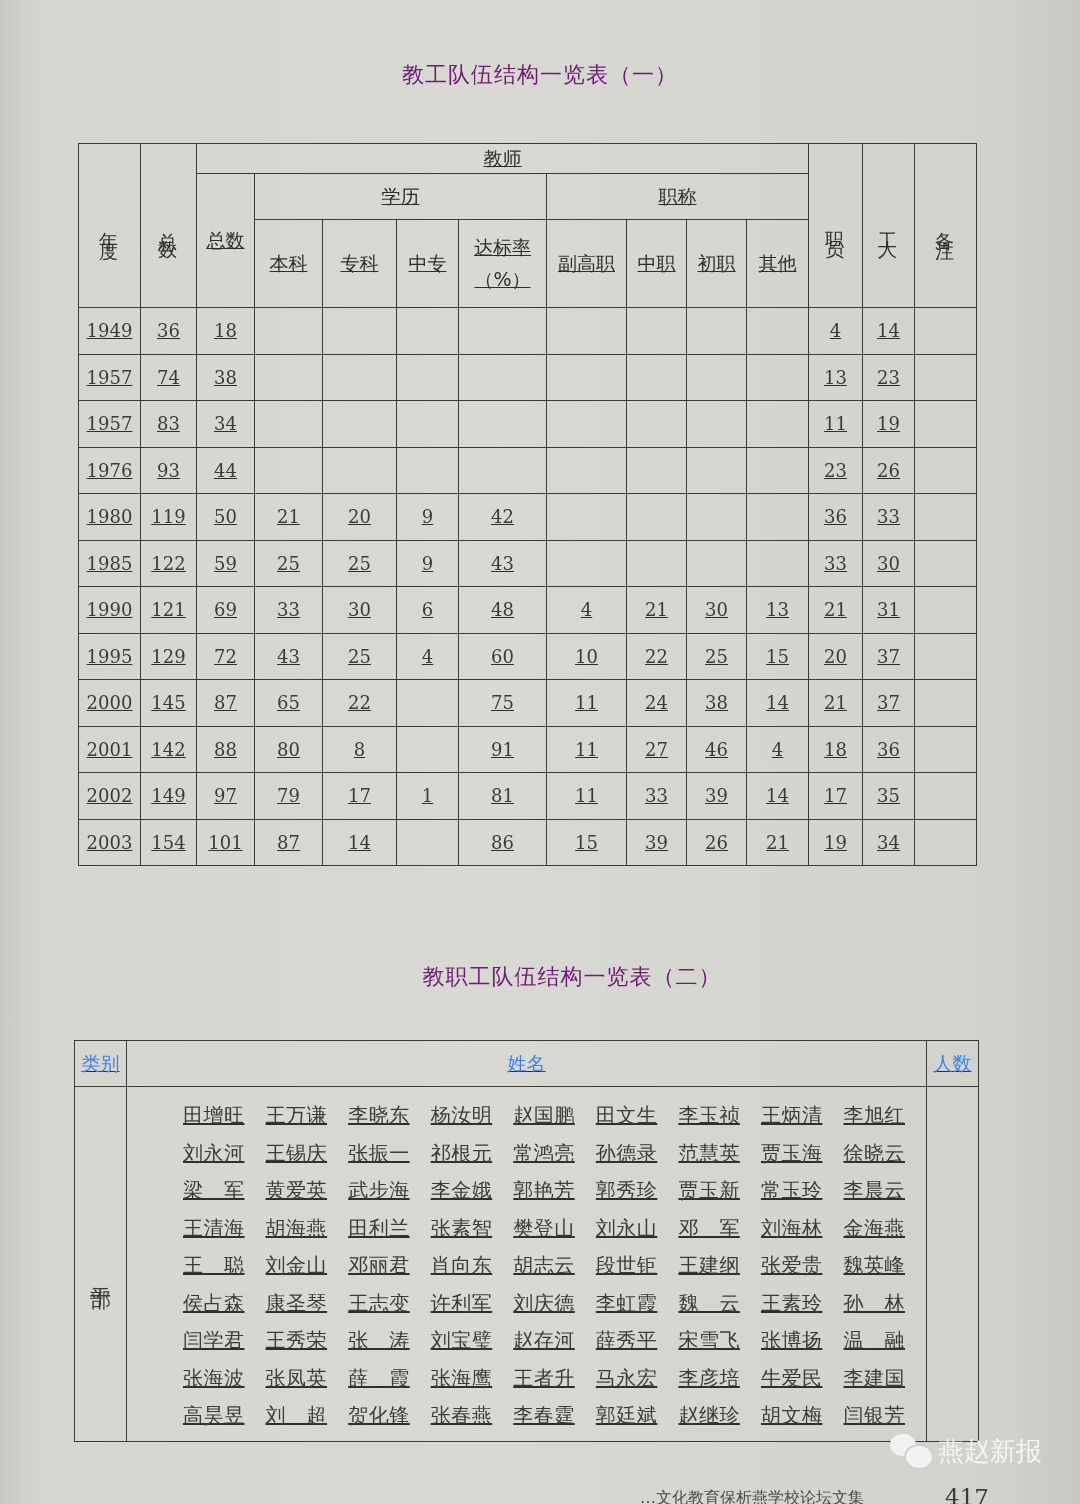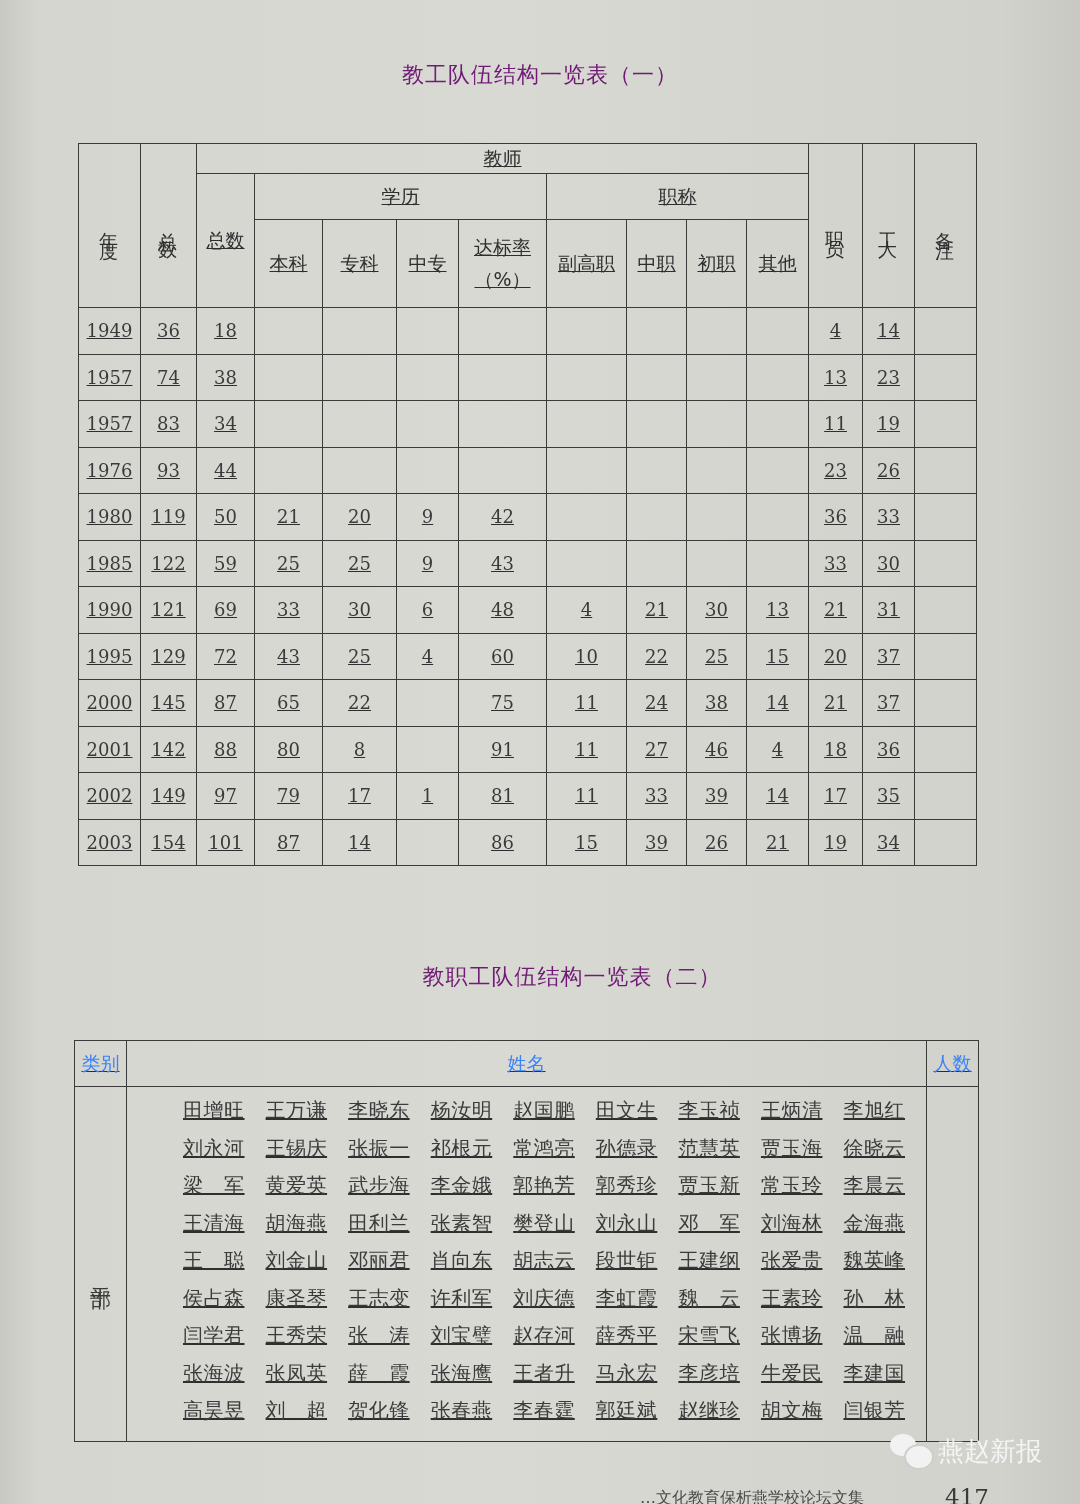--- a/index.html
+++ b/index.html
@@ -24,21 +24,21 @@
   #t1 td {
     font-family: "DejaVu Serif", "Liberation Serif", serif;
     font-size: 18px; color: #3a3a3a; text-align: center; height: 45.5px;
   }
   #t1 .vert { line-height: 34px; }
 
   #t2 { left: 74px; top: 1040px; width: 904px; table-layout: fixed; }
   #t2 th { font-size: 19px; height: 45px; text-align: center; color: #3b82f6; }
   #t2 td.cat { text-align: center; vertical-align: middle; font-size: 21px; line-height: 36px; color: #3a3a3a; }
   #t2 td.names { padding: 10px 0 6px 56px; vertical-align: top; }
-  .name-row { display: flex; height: 37.5px; }
+  .name-row { display: flex; height: 37.5px; align-items: center; }
   .name { width: 87px; font-size: 20px; color: #3b3b3b; letter-spacing: 0.5px; white-space: pre; }
 
   .watermark {
     position: absolute; left: 890px; top: 1434px; display: flex; align-items: flex-start;
     color: #f4f4f4; font-size: 26px;
   }
   .wm-icon { position: relative; width: 42px; height: 36px; margin-right: 6px; }
   .bubble { position: absolute; background: #f2f2f2; border-radius: 50%; }
   .b1 { left: 0; top: 0; width: 26px; height: 22px; }
   .b2 { left: 14px; top: 10px; width: 26px; height: 22px; border: 2px solid #cfcfca; }

